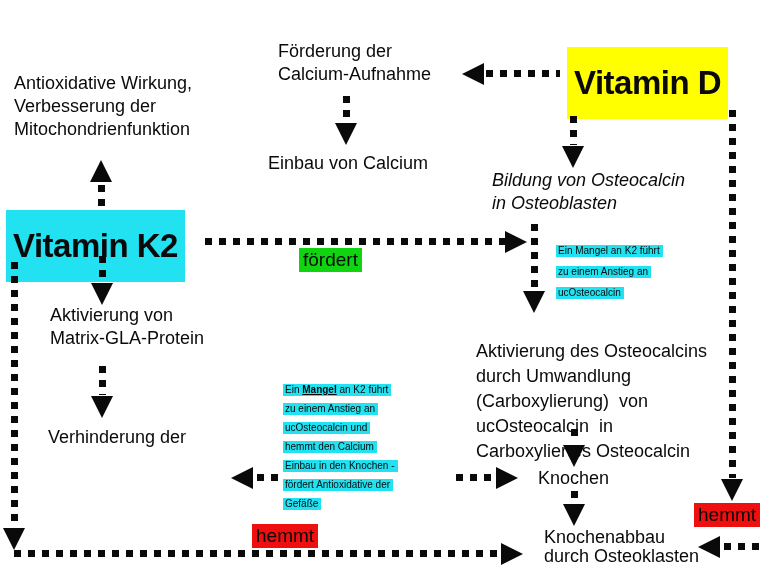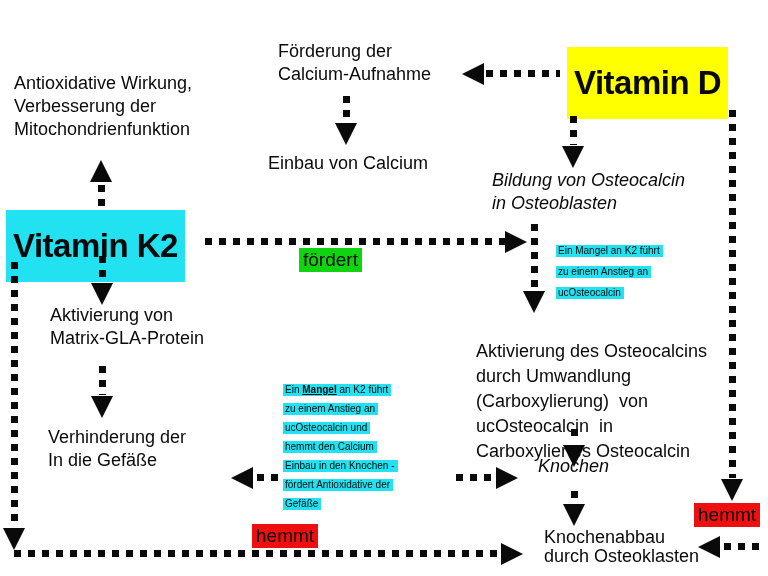--- a/index.html
+++ b/index.html
@@ -70,35 +70,34 @@
   </div>
 
   <div class="node lh25" style="left:476px; top:339px;">
     <div>Aktivierung des Osteocalcins</div>
     <div>durch Umwandlung</div>
     <div>(Carboxylierung)&nbsp; von</div>
     <div>ucOsteocalcin&nbsp; in</div>
     <div>Carboxyliertes Osteocalcin</div>
   </div>
 
-  <div class="node" style="left:538px; top:455px;font-style:italic;">Knochen</div>
+  <div class="node" style="left:538px; top:467px;">Knochen</div>
 
   <div class="node lh19" style="left:544px; top:528px;">
     <div>Knochenabbau</div>
     <div>durch Osteoklasten</div>
   </div>
 
   <div class="node" style="left:50px; top:304px;">
     <div>Aktivierung von</div>
     <div>Matrix-GLA-Protein</div>
   </div>
 
   <div class="node" style="left:48px; top:426px;">
     <div>Verhinderung der</div>
-    <div>In die Gefäße</div>
   </div>
 
   <div class="note" style="left:556px; top:240px;">
     <div class="ln"><span class="hl">Ein Mangel an K2 führt</span></div>
     <div class="ln"><span class="hl">zu einem Anstieg an</span></div>
     <div class="ln"><span class="hl">ucOsteocalcin</span></div>
   </div>
 
   <div class="note lh19" style="left:283px; top:380px;">
     <div class="ln">

